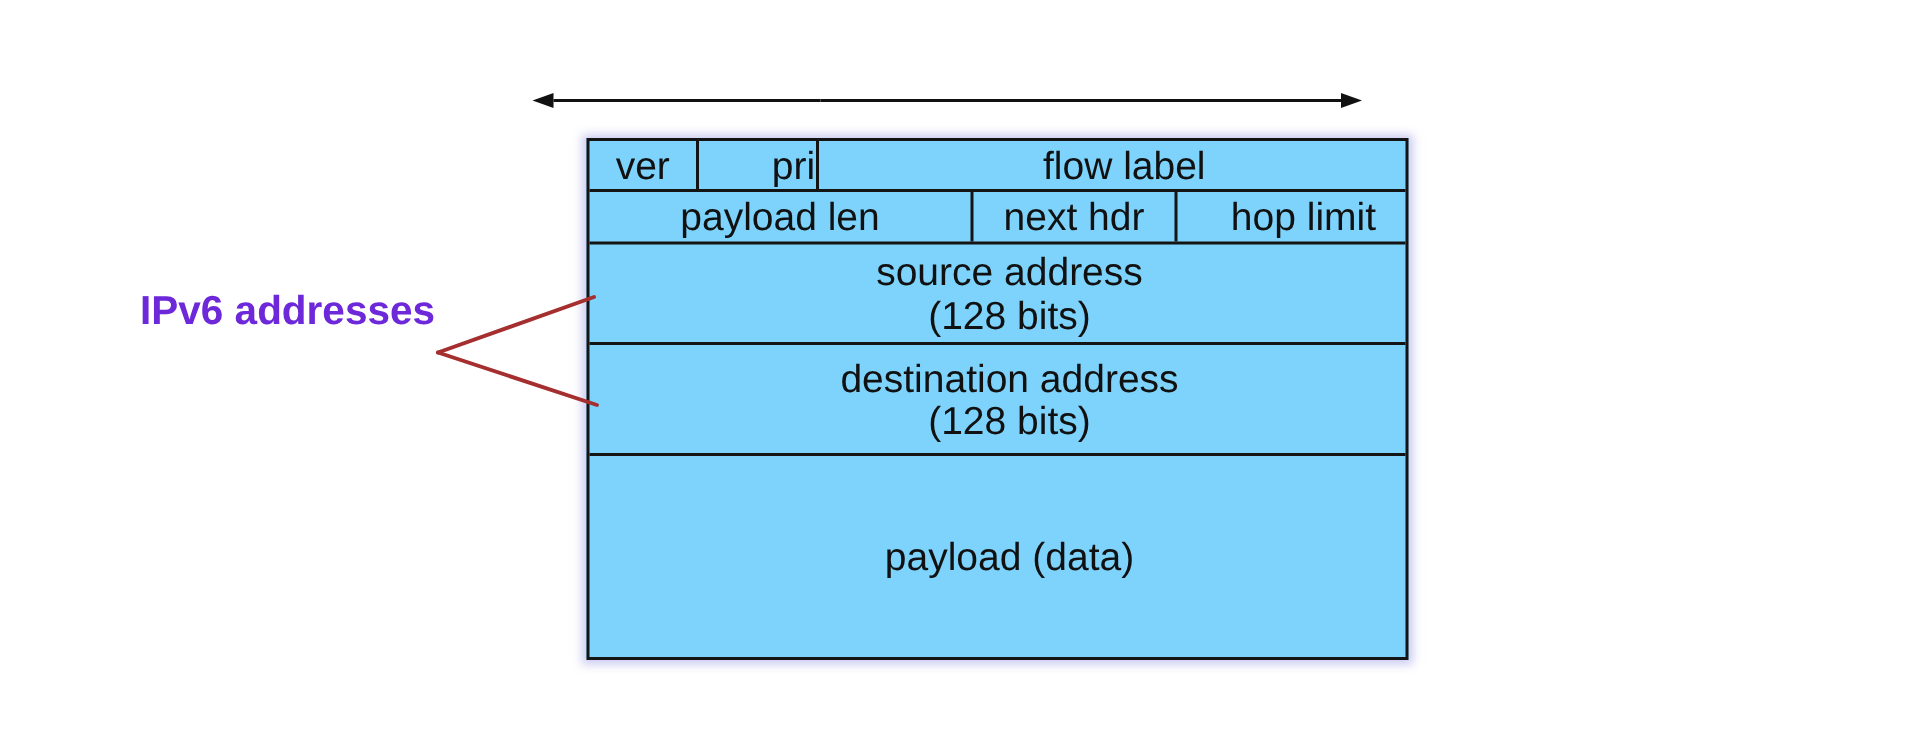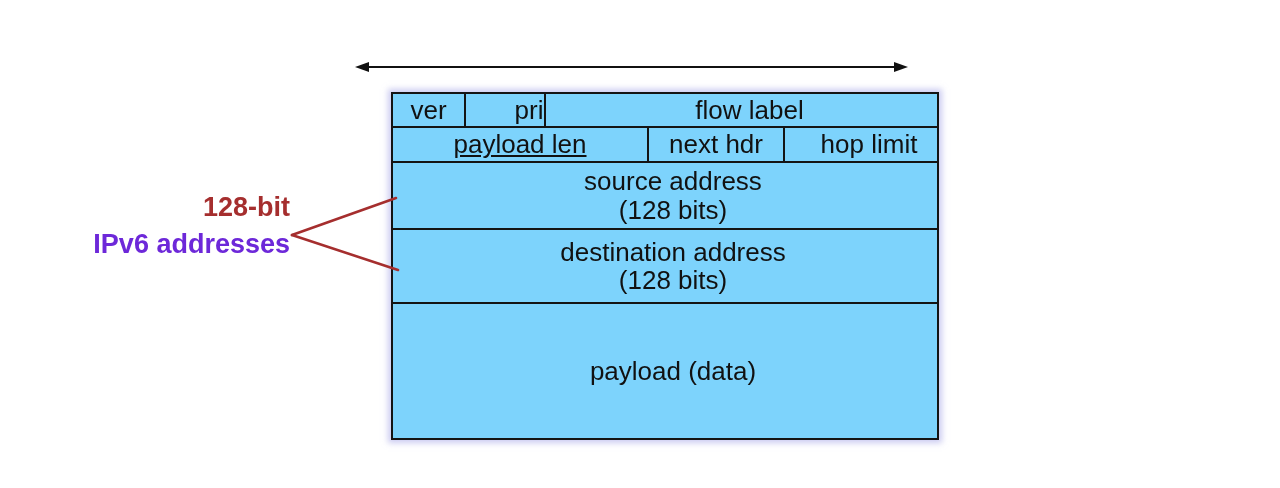--- a/index.html
+++ b/index.html
@@ -34,21 +34,21 @@
   .prow.last { border-bottom:none; flex:1 1 auto; }
   .r1 { height:34px; } .r2 { height:35px; } .r3 { height:67px; } .r4 { height:74px; }
   .cell {
     display:flex; flex-direction:column; align-items:center; justify-content:center;
     border-right:2px solid #141414; box-sizing:border-box; text-align:center;
   }
   .cell.lastc { border-right:none; }
   .cell.grow { flex:1 1 auto;padding-left:16px; }
   .w-ver  { width:73px;  flex:0 0 auto; }
   .w-pri  { width:80px;  flex:0 0 auto;padding-left:48px; }
-  .w-plen { width:256px; flex:0 0 auto;text-decoration:underline; }
+  .w-plen { width:256px; flex:0 0 auto; }
   .w-nhdr { width:136px; flex:0 0 auto; }
 
   
   .side-note {
     position:absolute; left:40px; top:189px; width:250px;
     text-align:right; font-size:27px; font-weight:bold; line-height:37px; white-space:nowrap;
   }
   .side-note .emph  { color:#A52E2E; }
   .side-note .plain { color:#6d28d9; }
 
@@ -89,21 +89,20 @@
         <div>destination address</div>
         <div>(128 bits)</div>
       </div>
     </div>
     <div class="prow last">
       <div class="cell grow lastc">payload (data)</div>
     </div>
   </div>
 
   <div class="side-note">
-    <div class="emph">128-bit</div>
     <div class="plain">IPv6 addresses</div>
   </div>
 
   <svg class="overlay" width="1280" height="488" viewBox="0 0 1280 488">
     <line x1="292" y1="235" x2="396" y2="198" stroke-width="2.6" stroke-linecap="round" stroke="#A52E2E"></line>
     <line x1="292" y1="235" x2="398" y2="270" stroke-width="2.6" stroke-linecap="round" stroke="#A52E2E"></line>
   </svg>
 
 </div>
 

